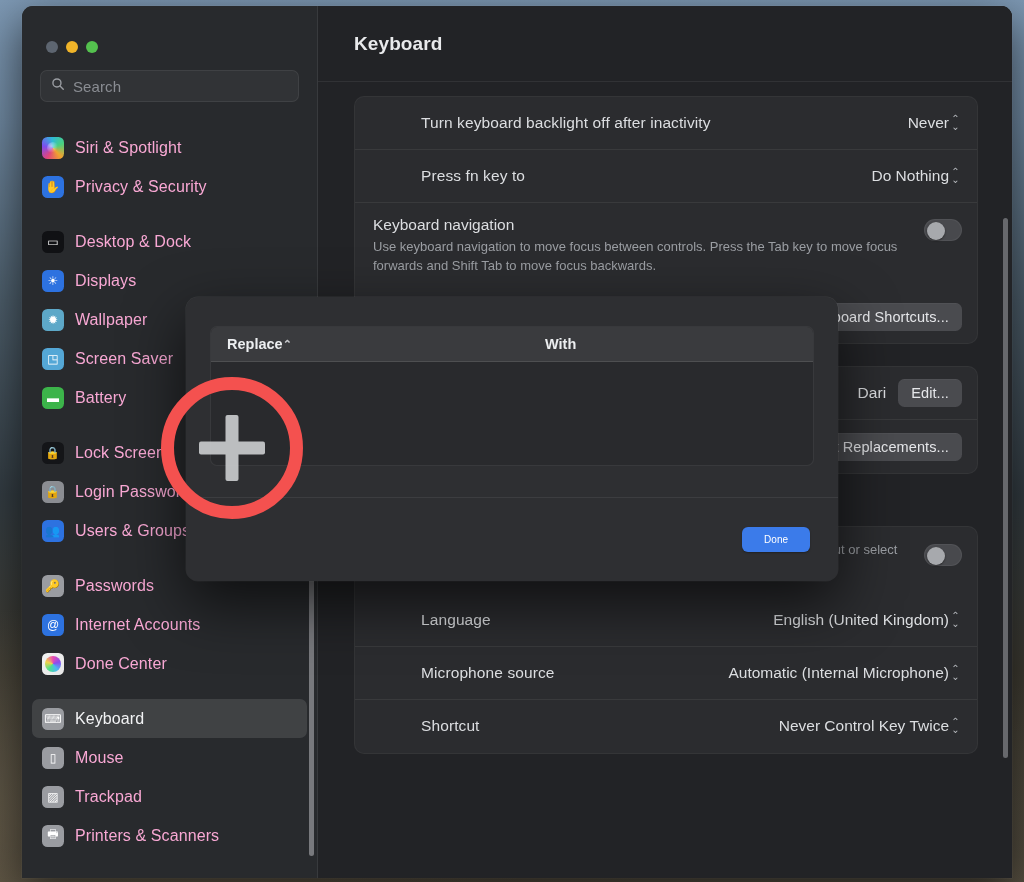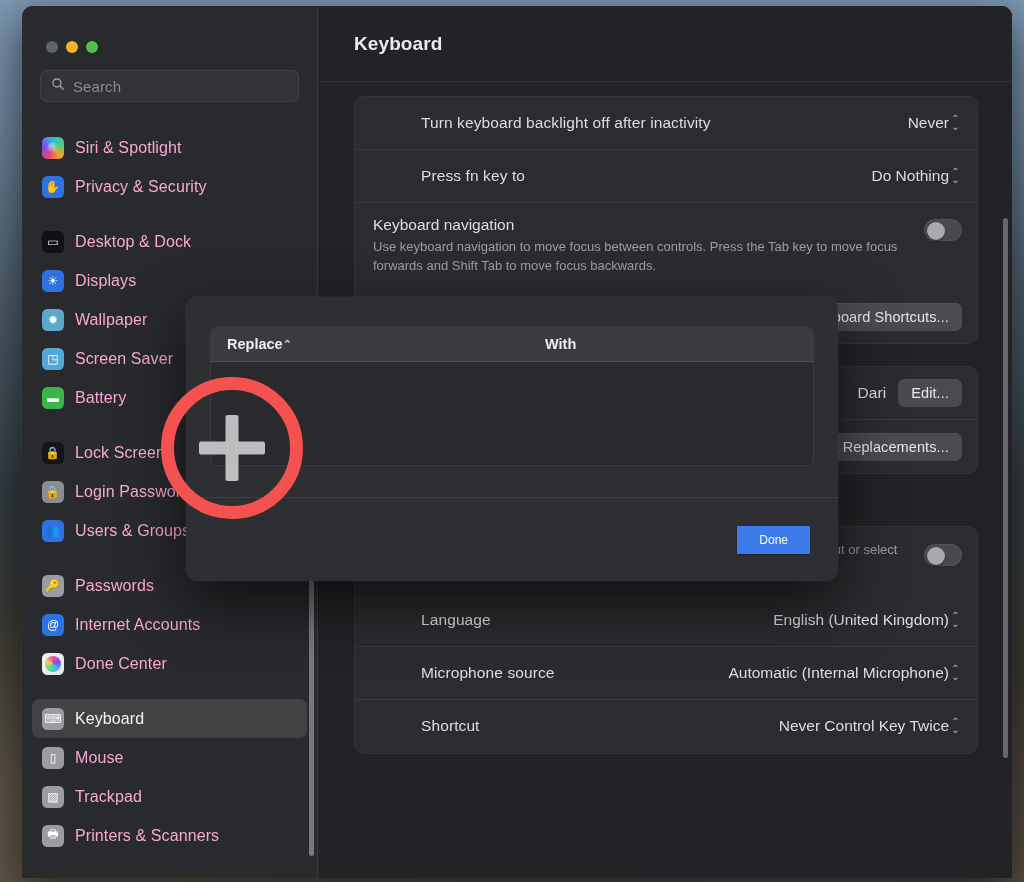--- a/index.html
+++ b/index.html
@@ -211,21 +211,21 @@
   .tfill { height: 36px; }
 
   .modal-footer {
     position: absolute; left: 0; right: 0; bottom: 0; height: 84px;
     border-top: .5px solid rgba(255,255,255,.07);
     display: flex; align-items: center; justify-content: flex-end;
     padding-right: 28px;
   }
   .done-btn {
     background: #3b7bea; color: #fff; border: none;
-    border-radius: 1px; font-size: 12px; font-family: inherit;
+    border-radius: 6px; font-size: 10px; font-family: inherit;
     padding: 7px 22px; cursor: default;
     box-shadow: 0 1px 2px rgba(0,0,0,.3);
   }
 
   
   .annotation {
     position: absolute; left: 161px; top: 377px;
     width: 142px; height: 142px; border-radius: 50%;
     border: 13px solid #f4514f;
     display: flex; align-items: center; justify-content: center;

